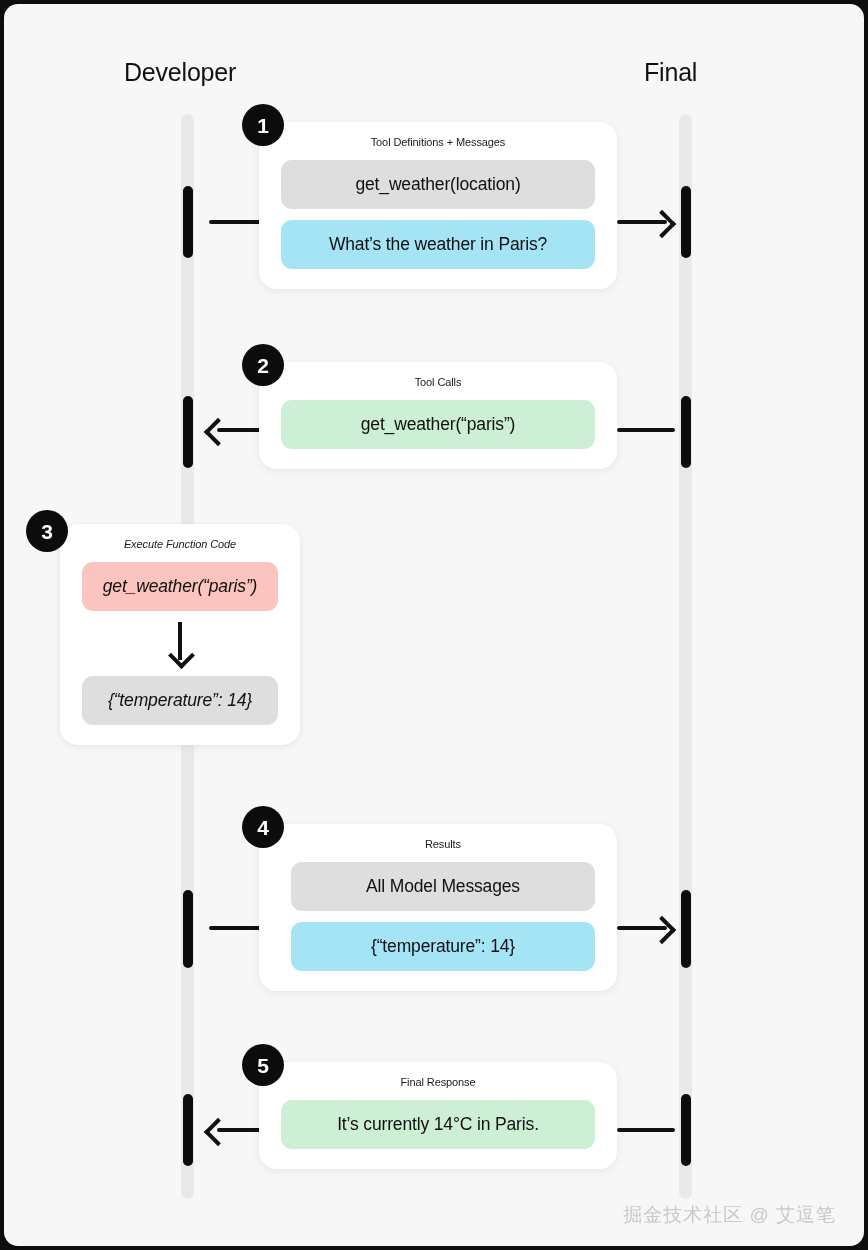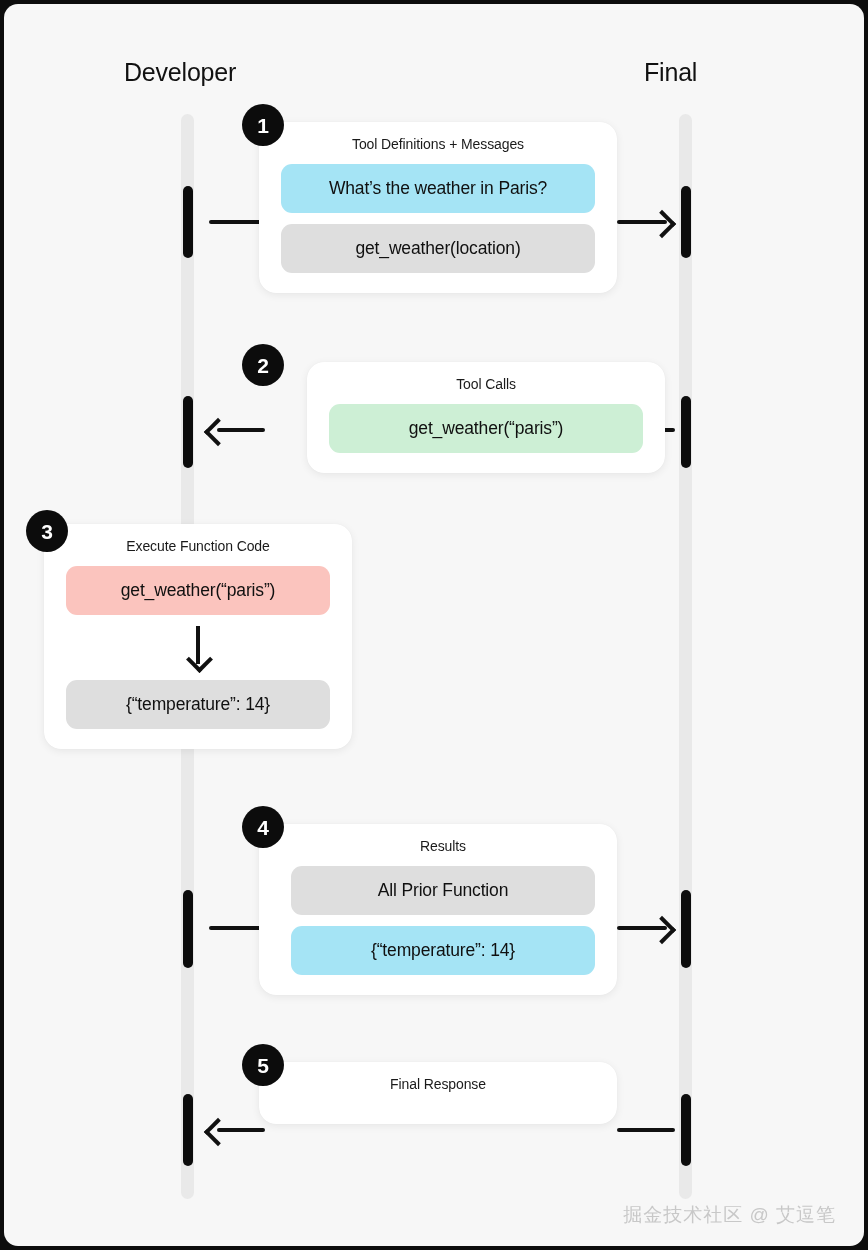--- a/index.html
+++ b/index.html
@@ -85,21 +85,21 @@
     position: absolute;
     background: #ffffff;
     border-radius: 17px;
     box-shadow: 0 2px 9px rgba(0,0,0,0.07), 0 0 1px rgba(0,0,0,0.06);
     z-index: 10;
     box-sizing: border-box;
     padding: 14px 22px 20px 22px;
   }
   .card-title {
     text-align: center;
-    font-size: 14px;
+    font-size: 11px;
     font-weight: 500;
     color: #1a1a1a;
     letter-spacing: -0.1px;
     margin-bottom: 12px;
     white-space: nowrap;
   }
   .pill {
     border-radius: 11px;
     text-align: center;
     font-size: 17.5px;
@@ -185,67 +185,68 @@
   <div class="lifeline" id="lifeline-model"></div>
 
   <div class="activation act-dev" style="top:182px;height:72px;"></div>
   <div class="activation act-model" style="top:182px;height:72px;"></div>
   <div class="conn" style="left:205px;top:216px;width:56px;"></div>
   <div class="conn" style="left:613px;top:216px;width:50px;"></div>
   <div class="arrowhead arrow-right" style="left:648px;top:210px;"></div>
 
   <div class="card" id="card-1" style="left:255px;top:118px;width:358px;">
     <div class="card-title">Tool Definitions + Messages</div>
+    <div class="pill pill-gray">get_weather(location)</div>
     <div class="pill pill-blue">What’s the weather in Paris?</div>
-    <div class="pill pill-gray">get_weather(location)</div>
   </div>
   <div class="badge" style="left:238px;top:100px;">1</div>
 
   <div class="activation act-dev" style="top:392px;height:72px;"></div>
   <div class="activation act-model" style="top:392px;height:72px;"></div>
   <div class="conn" style="left:213px;top:424px;width:48px;"></div>
   <div class="conn" style="left:613px;top:424px;width:58px;"></div>
   <div class="arrowhead arrow-left" style="left:204px;top:418px;"></div>
 
-  <div class="card" id="card-2" style="left:255px;top:358px;width:358px;margin-left:48px;">
+  <div class="card" id="card-2" style="left:255px;top:358px;width:358px;">
     <div class="card-title">Tool Calls</div>
     <div class="pill pill-green">get_weather(“paris”)</div>
   </div>
   <div class="badge" style="left:238px;top:340px;">2</div>
 
-  <div class="card" id="card-3" style="left:40px;top:520px;width:308px;">
+  <div class="card" id="card-3" style="left:56px;top:520px;width:240px;font-style:italic;">
     <div class="card-title">Execute Function Code</div>
     <div class="pill pill-pink">get_weather(“paris”)</div>
     <div class="down-arrow">
       <div class="shaft"></div>
       <div class="head"></div>
     </div>
     <div class="pill pill-gray">{“temperature”: 14}</div>
   </div>
   <div class="badge" style="left:22px;top:506px;">3</div>
 
   <div class="activation act-dev" style="top:886px;height:78px;"></div>
   <div class="activation act-model" style="top:886px;height:78px;"></div>
   <div class="conn" style="left:205px;top:922px;width:56px;"></div>
   <div class="conn" style="left:613px;top:922px;width:50px;"></div>
   <div class="arrowhead arrow-right" style="left:648px;top:916px;"></div>
 
   <div class="card" id="card-4" style="left:255px;top:820px;width:358px;padding-left:32px;">
     <div class="card-title">Results</div>
-    <div class="pill pill-gray">All Prior Function</div>
+    <div class="pill pill-gray">All Model Messages</div>
     <div class="pill pill-blue">{“temperature”: 14}</div>
   </div>
   <div class="badge" style="left:238px;top:802px;">4</div>
 
   <div class="activation act-dev" style="top:1090px;height:72px;"></div>
   <div class="activation act-model" style="top:1090px;height:72px;"></div>
   <div class="conn" style="left:213px;top:1124px;width:48px;"></div>
   <div class="conn" style="left:613px;top:1124px;width:58px;"></div>
   <div class="arrowhead arrow-left" style="left:204px;top:1118px;"></div>
 
   <div class="card" id="card-5" style="left:255px;top:1058px;width:358px;">
     <div class="card-title">Final Response</div>
+    <div class="pill pill-green">It’s currently 14°C in Paris.</div>
   </div>
   <div class="badge" style="left:238px;top:1040px;">5</div>
 
   <div id="watermark">掘金技术社区 @ 艾逗笔</div>
 
 </div>
 
 </body></html>

